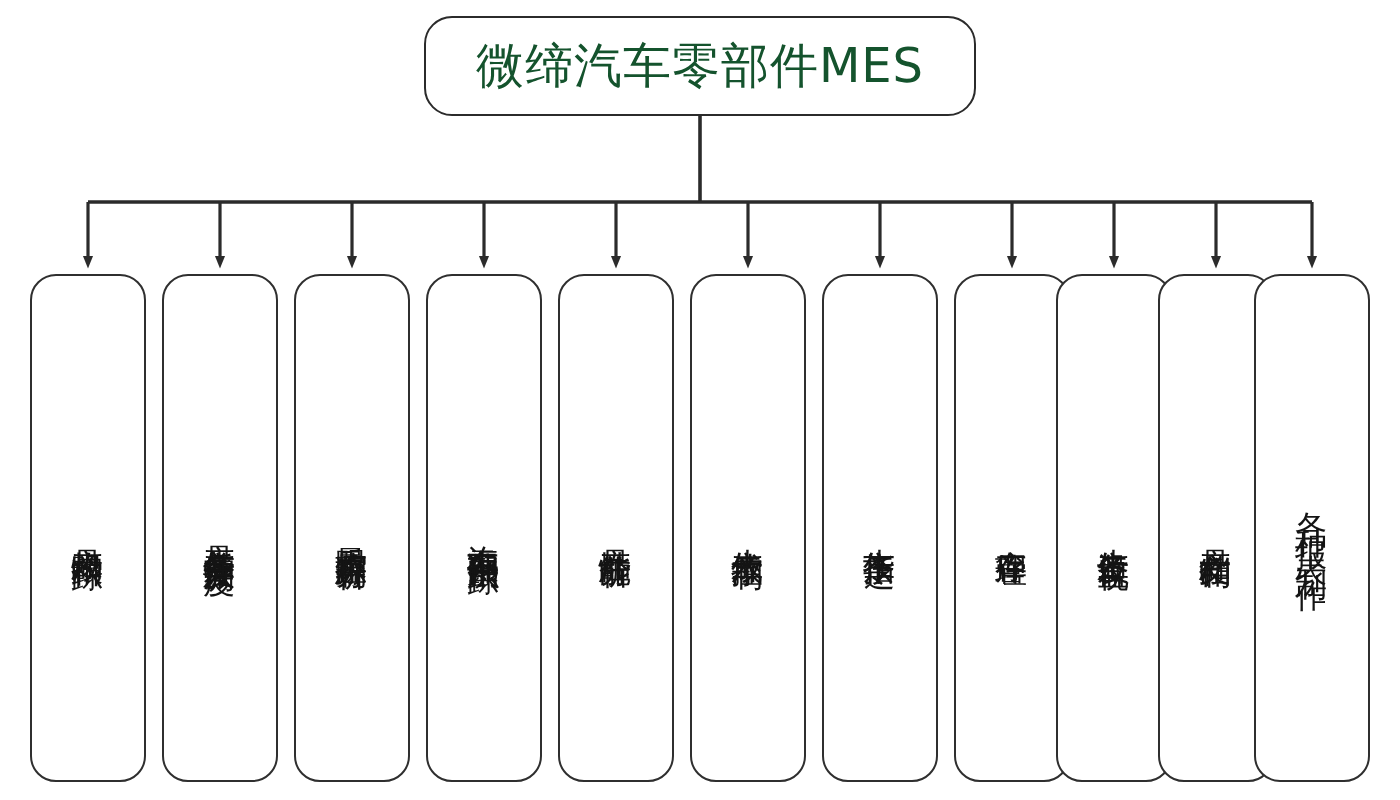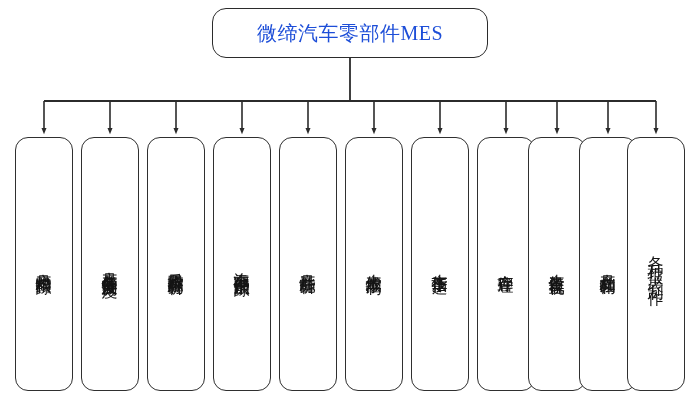--- a/index.html
+++ b/index.html
@@ -38,26 +38,25 @@
     height: 50px;
     box-sizing: border-box;
     border: 1.6px solid #2b2b2b;
     border-radius: 14px;
     background: #ffffff;
     display: flex;
     align-items: center;
     justify-content: center;
   }
   .root-label {
-    font-size: 20px;
+    font-size: 24px;
     line-height: 1;
     letter-spacing: 0.5px;
-    color: #1d4ed8;
+    color: #14532d;
     white-space: nowrap;
-    font-family: Liberation Serif, serif;
   }
   .leaf-row {
     position: absolute;
     left: 0;
     top: 137px;
     width: 700px;
     height: 254px;
   }
   .leaf-node {
     position: absolute;

